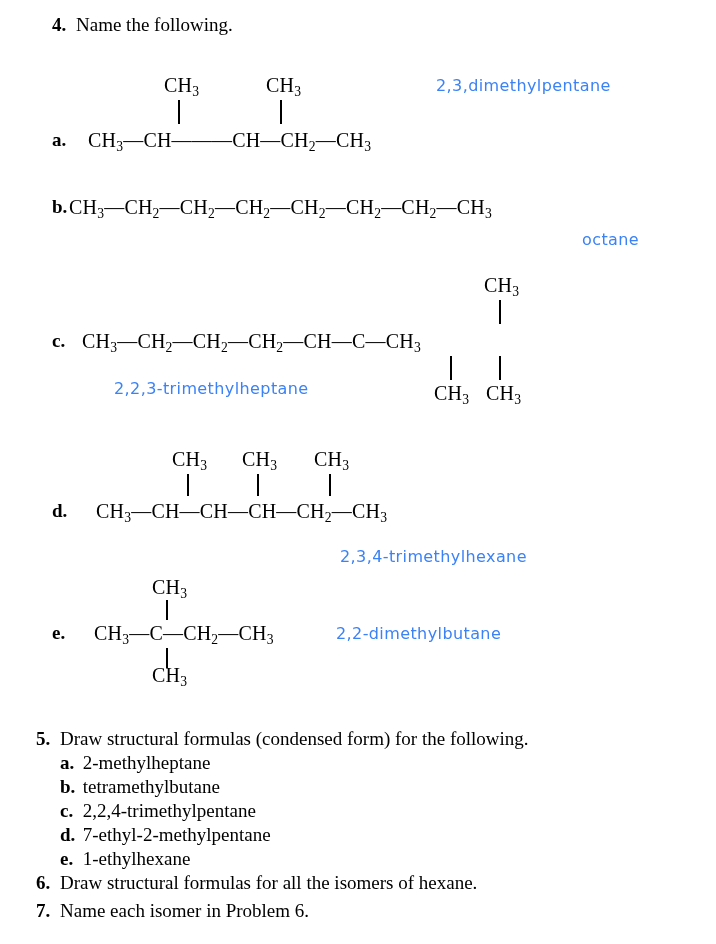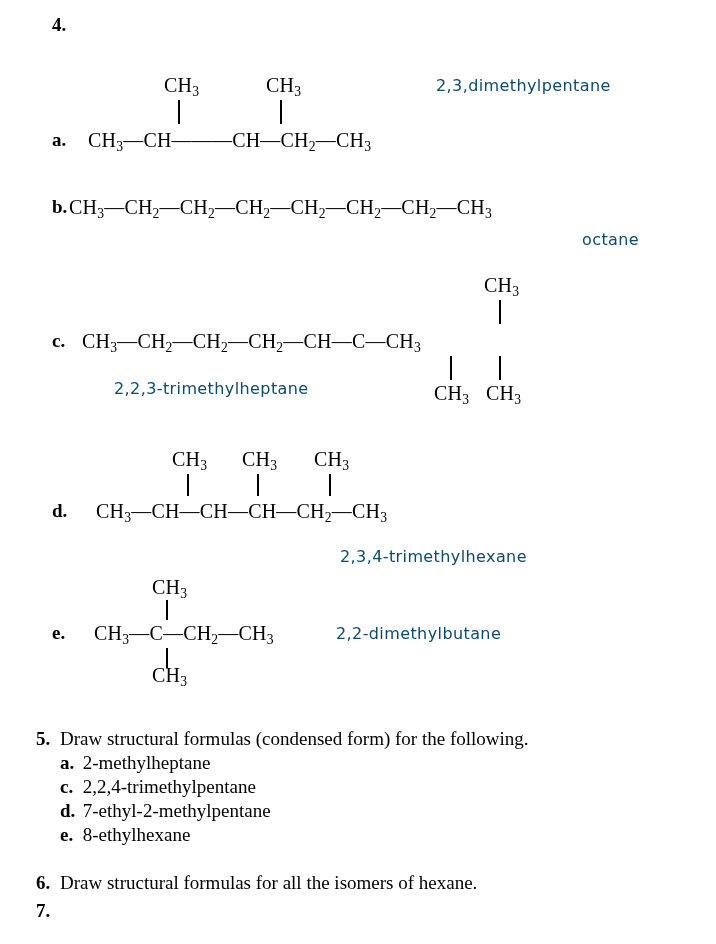--- a/index.html
+++ b/index.html
@@ -24,21 +24,21 @@
   .qtext {
     font-family:"Liberation Serif", serif;
     font-size:19px;
   }
   .itemlabel {
     font-family:"Liberation Serif", serif;
     font-weight:bold;
     font-size:19px;
   }
   .answer {
-    color:#0c4a6e;
+    color:#3b82f6;
     font-family:"DejaVu Sans", sans-serif;
     font-size:16px;
     letter-spacing:0.4px;
   }
 
   
   .chem {
     font-family:"Liberation Serif", serif;
     font-size:20px;
     letter-spacing:0.2px;
@@ -59,20 +59,21 @@
   .sublist { position:absolute; }
   .sublist div { margin-bottom:2px; }
   .sublist .lbl { font-weight:bold; display:inline-block; width:18px; }
 </style>
 </head>
 <body>
 
 <div class="page">
 
   <div class="abs qnum" style="left:52px; top:14px;">4.</div>
+  <div class="abs qtext" style="left:76px; top:14px;">Name the following.</div>
 
   <div class="abs itemlabel" style="left:52px; top:129px;">a.</div>
 
   <div class="abs chem" style="left:164px; top:74px;">CH<sub>3</sub></div>
   <div class="abs chem" style="left:266px; top:74px;">CH<sub>3</sub></div>
   <div class="vbond" style="left:178px; top:100px; height:24px;"></div>
   <div class="vbond" style="left:280px; top:100px; height:24px;"></div>
 
   <div class="abs chem" style="left:88px; top:129px;">CH<sub>3</sub>—CH———CH—CH<sub>2</sub>—CH<sub>3</sub></div>
 
@@ -123,31 +124,36 @@
 
   <div class="abs qnum" style="left:36px; top:728px;">5.</div>
   <div class="abs qtext" style="left:60px; top:728px;">Draw structural formulas (condensed form) for the following.</div>
 
   <div class="sublist qtext" style="left:60px; top:752px;">
     <div>
       <span class="lbl">a.</span>
       <span>2-methylheptane</span>
     </div>
     <div>
+      <span class="lbl">b.</span>
+      <span>tetramethylbutane</span>
+    </div>
+    <div>
       <span class="lbl">c.</span>
       <span>2,2,4-trimethylpentane</span>
     </div>
     <div>
       <span class="lbl">d.</span>
       <span>7-ethyl-2-methylpentane</span>
     </div>
     <div>
       <span class="lbl">e.</span>
-      <span>8-ethylhexane</span>
+      <span>1-ethylhexane</span>
     </div>
   </div>
 
   <div class="abs qnum" style="left:36px; top:872px;">6.</div>
   <div class="abs qtext" style="left:60px; top:872px;">Draw structural formulas for all the isomers of hexane.</div>
 
   <div class="abs qnum" style="left:36px; top:900px;">7.</div>
+  <div class="abs qtext" style="left:60px; top:900px;">Name each isomer in Problem 6.</div>
 
 </div>
 
 </body></html>

